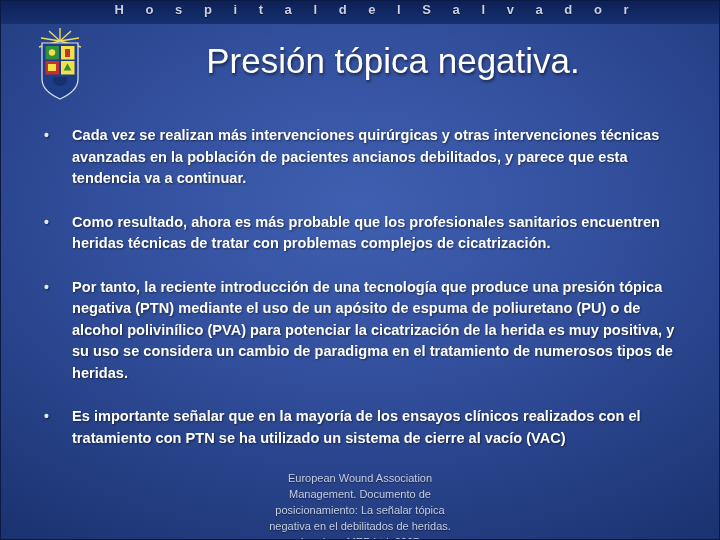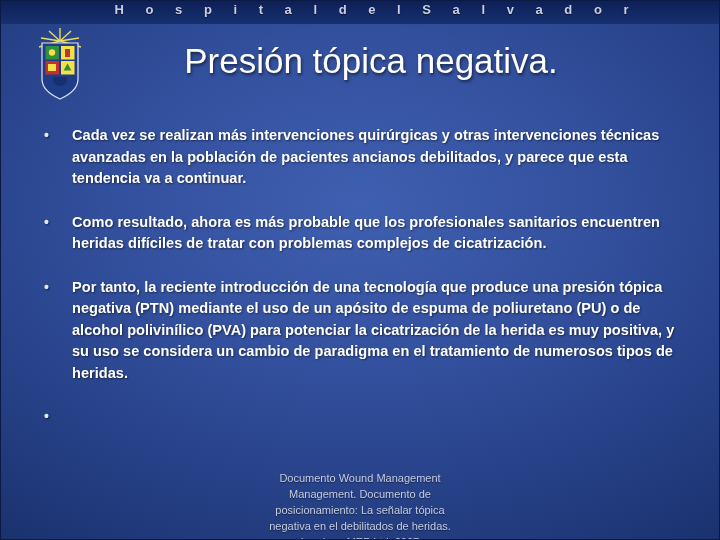--- a/index.html
+++ b/index.html
@@ -65,21 +65,21 @@
     position: absolute;
     left: 33px;
     top: 27px;
     width: 54px;
     height: 76px;
   }
   .logo svg { display: block; }
 
   .title {
     position: absolute;
-    left: 91px;
+    left: 113px;
     top: 40px;
     width: 560px;
     text-align: center;
     color: #ffffff;
     font-size: 35px;
     line-height: 42px;
     font-weight: normal;
     text-shadow: 1px 2px 3px rgba(0,0,0,0.55);
   }
 
@@ -161,32 +161,33 @@
 
   <div class="title">Presión tópica negativa.</div>
 
   <div class="bullets">
     <div class="bullet">
       <span class="dot">•</span>
       <span>Cada vez se realizan más intervenciones quirúrgicas y otras intervenciones técnicas avanzadas en la población de pacientes ancianos debilitados, y parece que esta tendencia va a continuar.</span>
     </div>
     <div class="bullet">
       <span class="dot">•</span>
-      <span>Como resultado, ahora es más probable que los profesionales sanitarios encuentren heridas difíciles de tratar con problemas complejos de cicatrización.</span>
+      <span>Como resultado, ahora es más probable que los profesionales sanitarios encuentren heridas técnicas de tratar con problemas complejos de cicatrización.</span>
     </div>
     <div class="bullet">
       <span class="dot">•</span>
       <span>Por tanto, la reciente introducción de una tecnología que produce una presión tópica negativa (PTN) mediante el uso de un apósito de espuma de poliuretano (PU) o de alcohol polivinílico (PVA) para potenciar la cicatrización de la herida es muy positiva, y su uso se considera un cambio de paradigma en el tratamiento de numerosos tipos de heridas.</span>
     </div>
     <div class="bullet">
       <span class="dot">•</span>
+      <span>Es importante señalar que en la mayoría de los ensayos clínicos realizados con el tratamiento con PTN se ha utilizado un sistema de cierre al vacío (VAC)</span>
     </div>
   </div>
 
   <div class="footer">
-    <div>Documento Wound Management</div>
+    <div>European Wound Association</div>
     <div>Management. Documento de</div>
     <div>posicionamiento: La señalar tópica</div>
     <div>negativa en el debilitados de heridas.</div>
     <div>Londres: MEP Ltd, 2007</div>
   </div>
 
 </div>
 
 </body></html>

